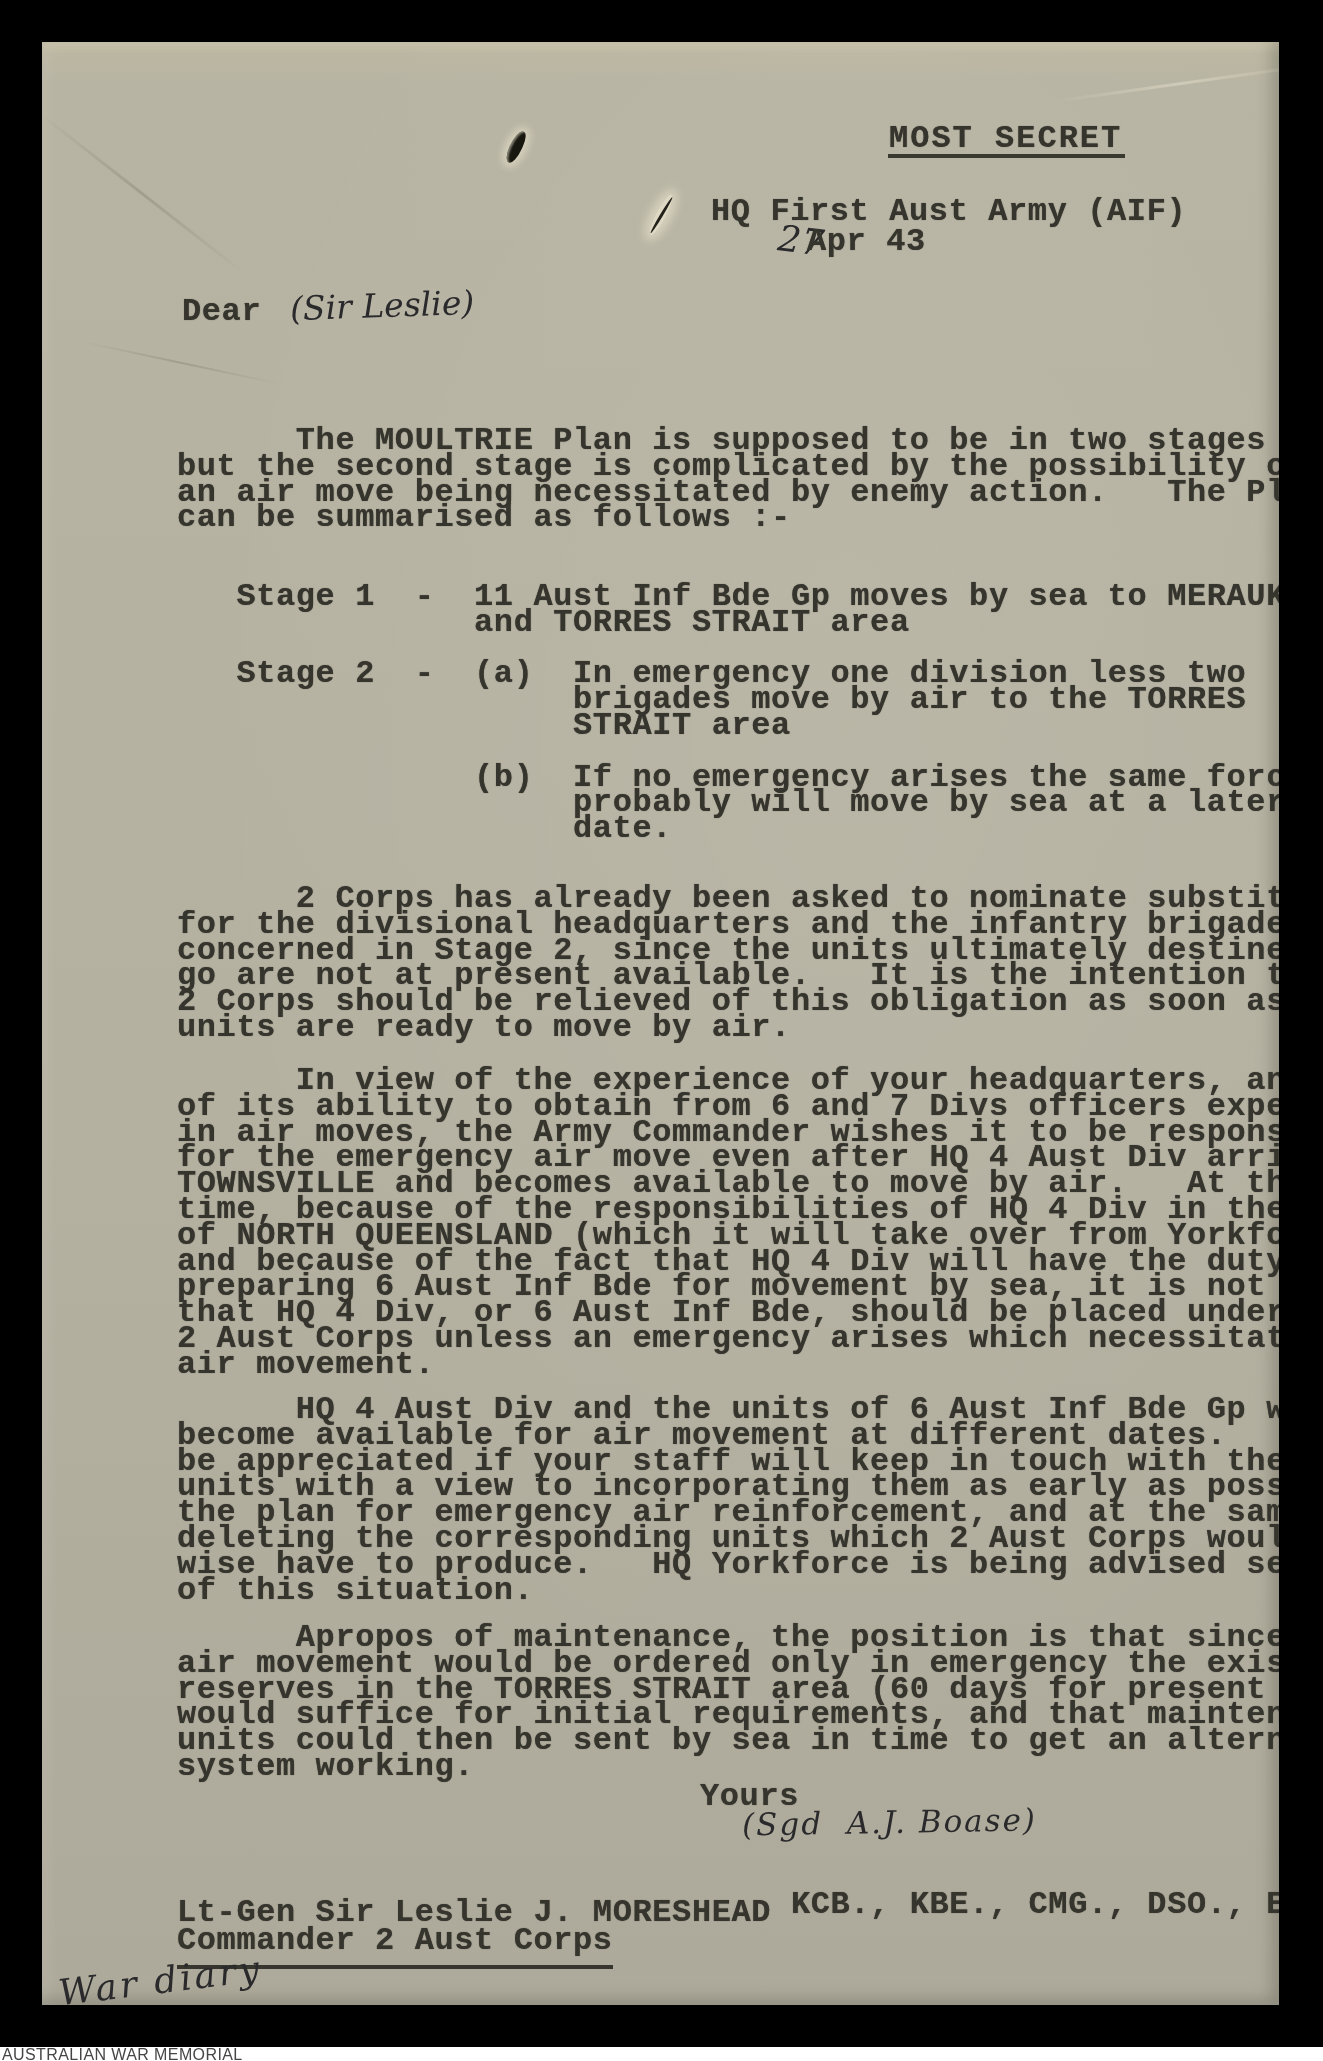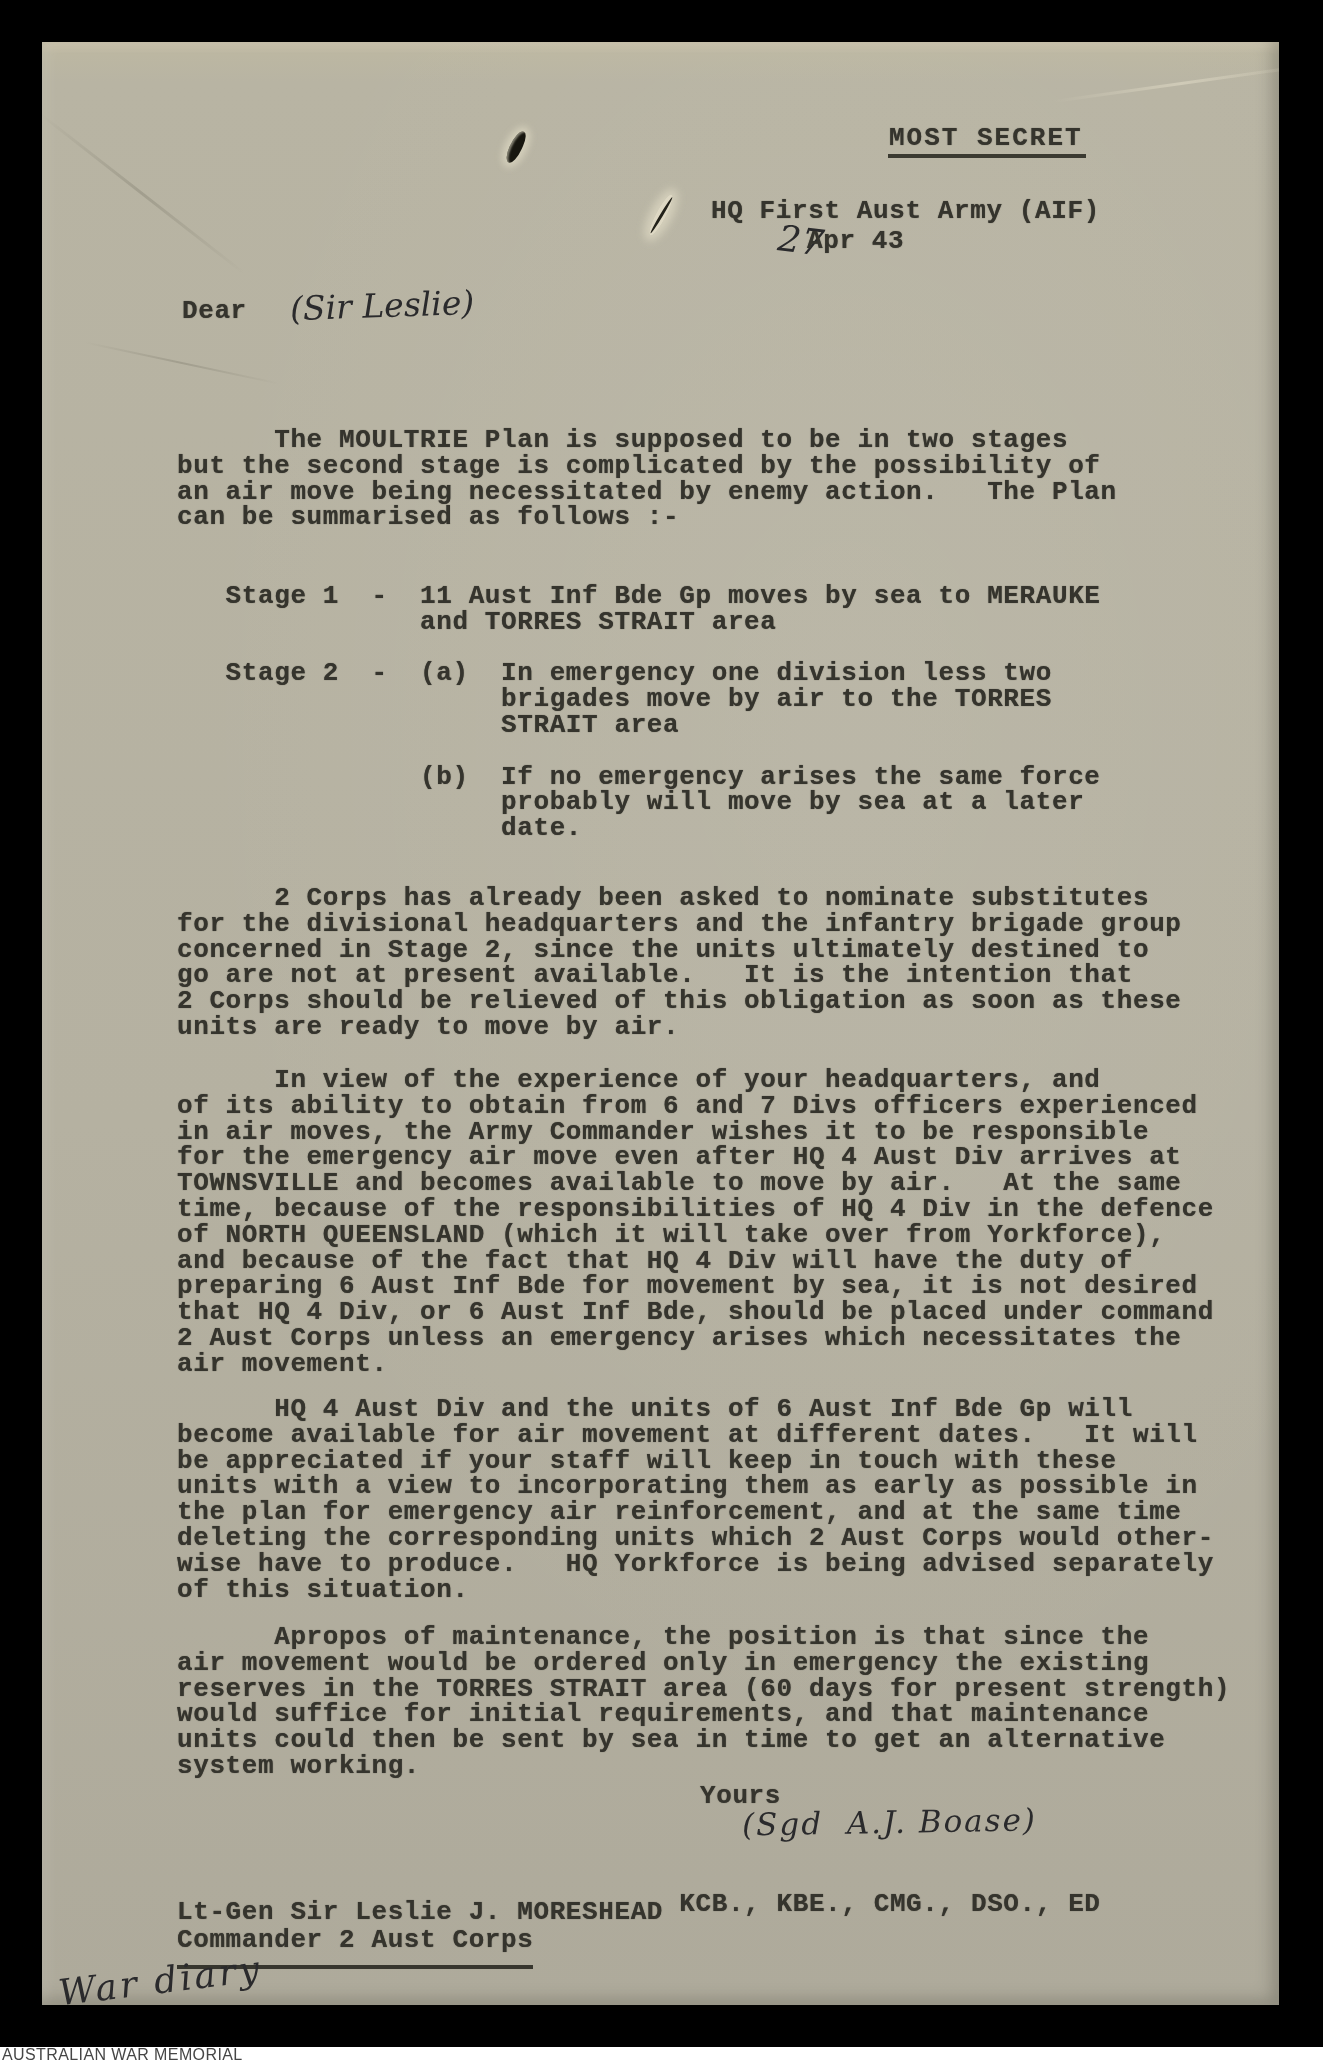--- a/index.html
+++ b/index.html
@@ -35,21 +35,21 @@
     box-shadow:0 0 8px 6px rgba(219,214,192,.8);
   }
   .tear.t2::after{
     content:"";position:absolute;left:4px;top:2px;width:3px;height:42px;
     background:#23221a;border-radius:50%;transform:rotate(3deg);
   }
   
   .typed{
     position:absolute;
     font-family:"Liberation Mono","DejaVu Sans Mono",monospace;
-    font-weight:bold;font-size:26px;line-height:25.8px;letter-spacing:0.6px;
+    font-weight:bold;font-size:32px;line-height:25.8px;letter-spacing:0.6px;
     color:#35342d;white-space:pre;
     text-shadow:0 0 1px rgba(48,47,40,.75);
   }
   .classification{
     left:846px;top:84px;letter-spacing:2px;
     border-bottom:4px solid rgba(45,44,37,.9);padding:0 3px 2px 1px;
   }
   .letterhead{left:669px;top:157px;}
   .date-typed{left:765px;top:187px;}
   .salutation-typed{left:140px;top:257px;}

